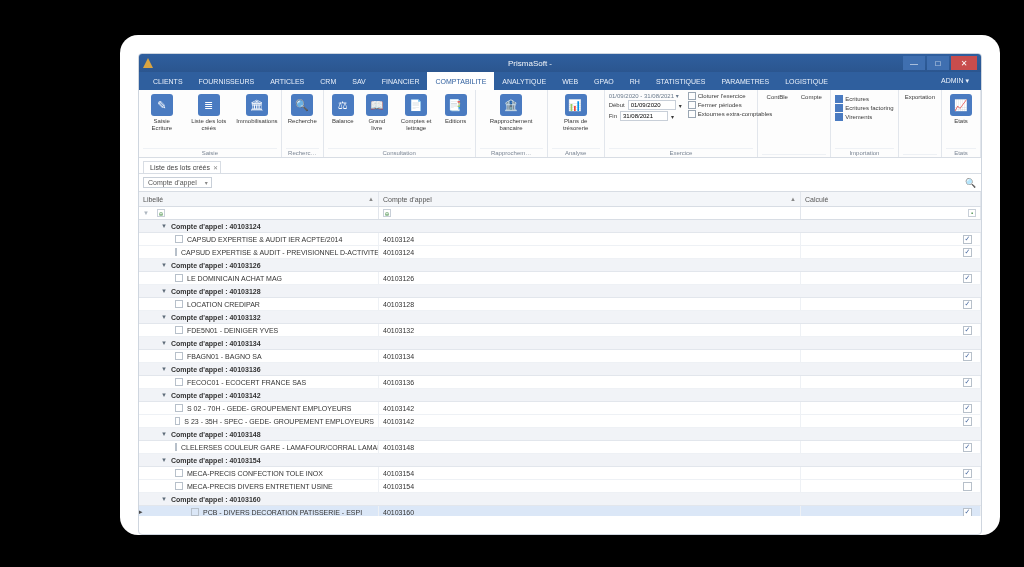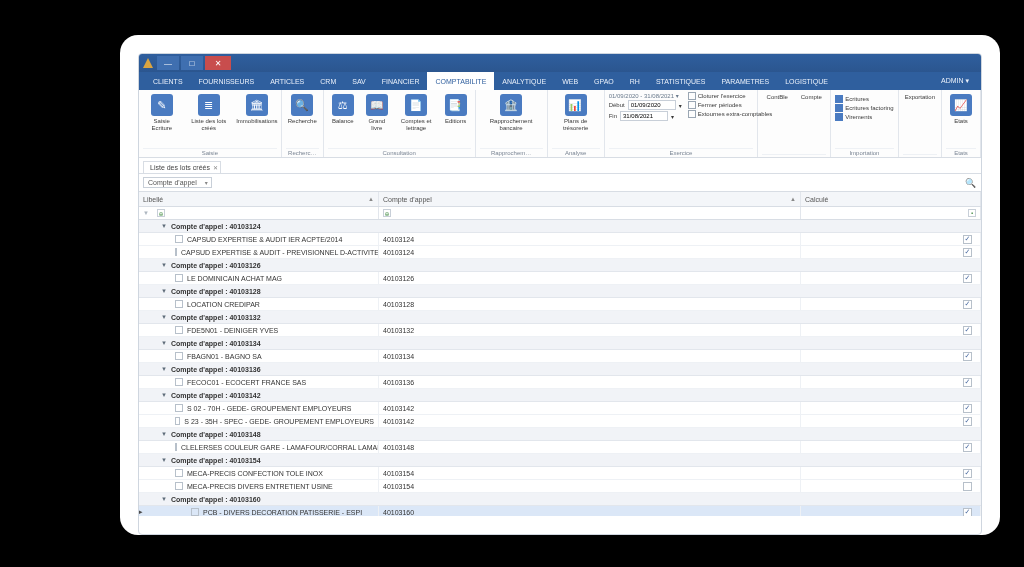--- a/index.html
+++ b/index.html
@@ -121,20 +121,21 @@
   .row.current .c.lib{ width:224px; }
 </style>
 </head>
 <body>
 
 <div class="laptop-frame">
  <div class="screen">
 
   <div class="titlebar">
     <span class="logo"></span>
+    <span class="title">PrismaSoft -</span>
     <div class="winbtns">
       <span class="winbtn">—</span>
       <span class="winbtn">□</span>
       <span class="winbtn close">✕</span>
     </div>
   </div>
 
   <div class="ribbon-tabs" id="ribbon-tabs">
 
     <span class="rtab">CLIENTS</span>

